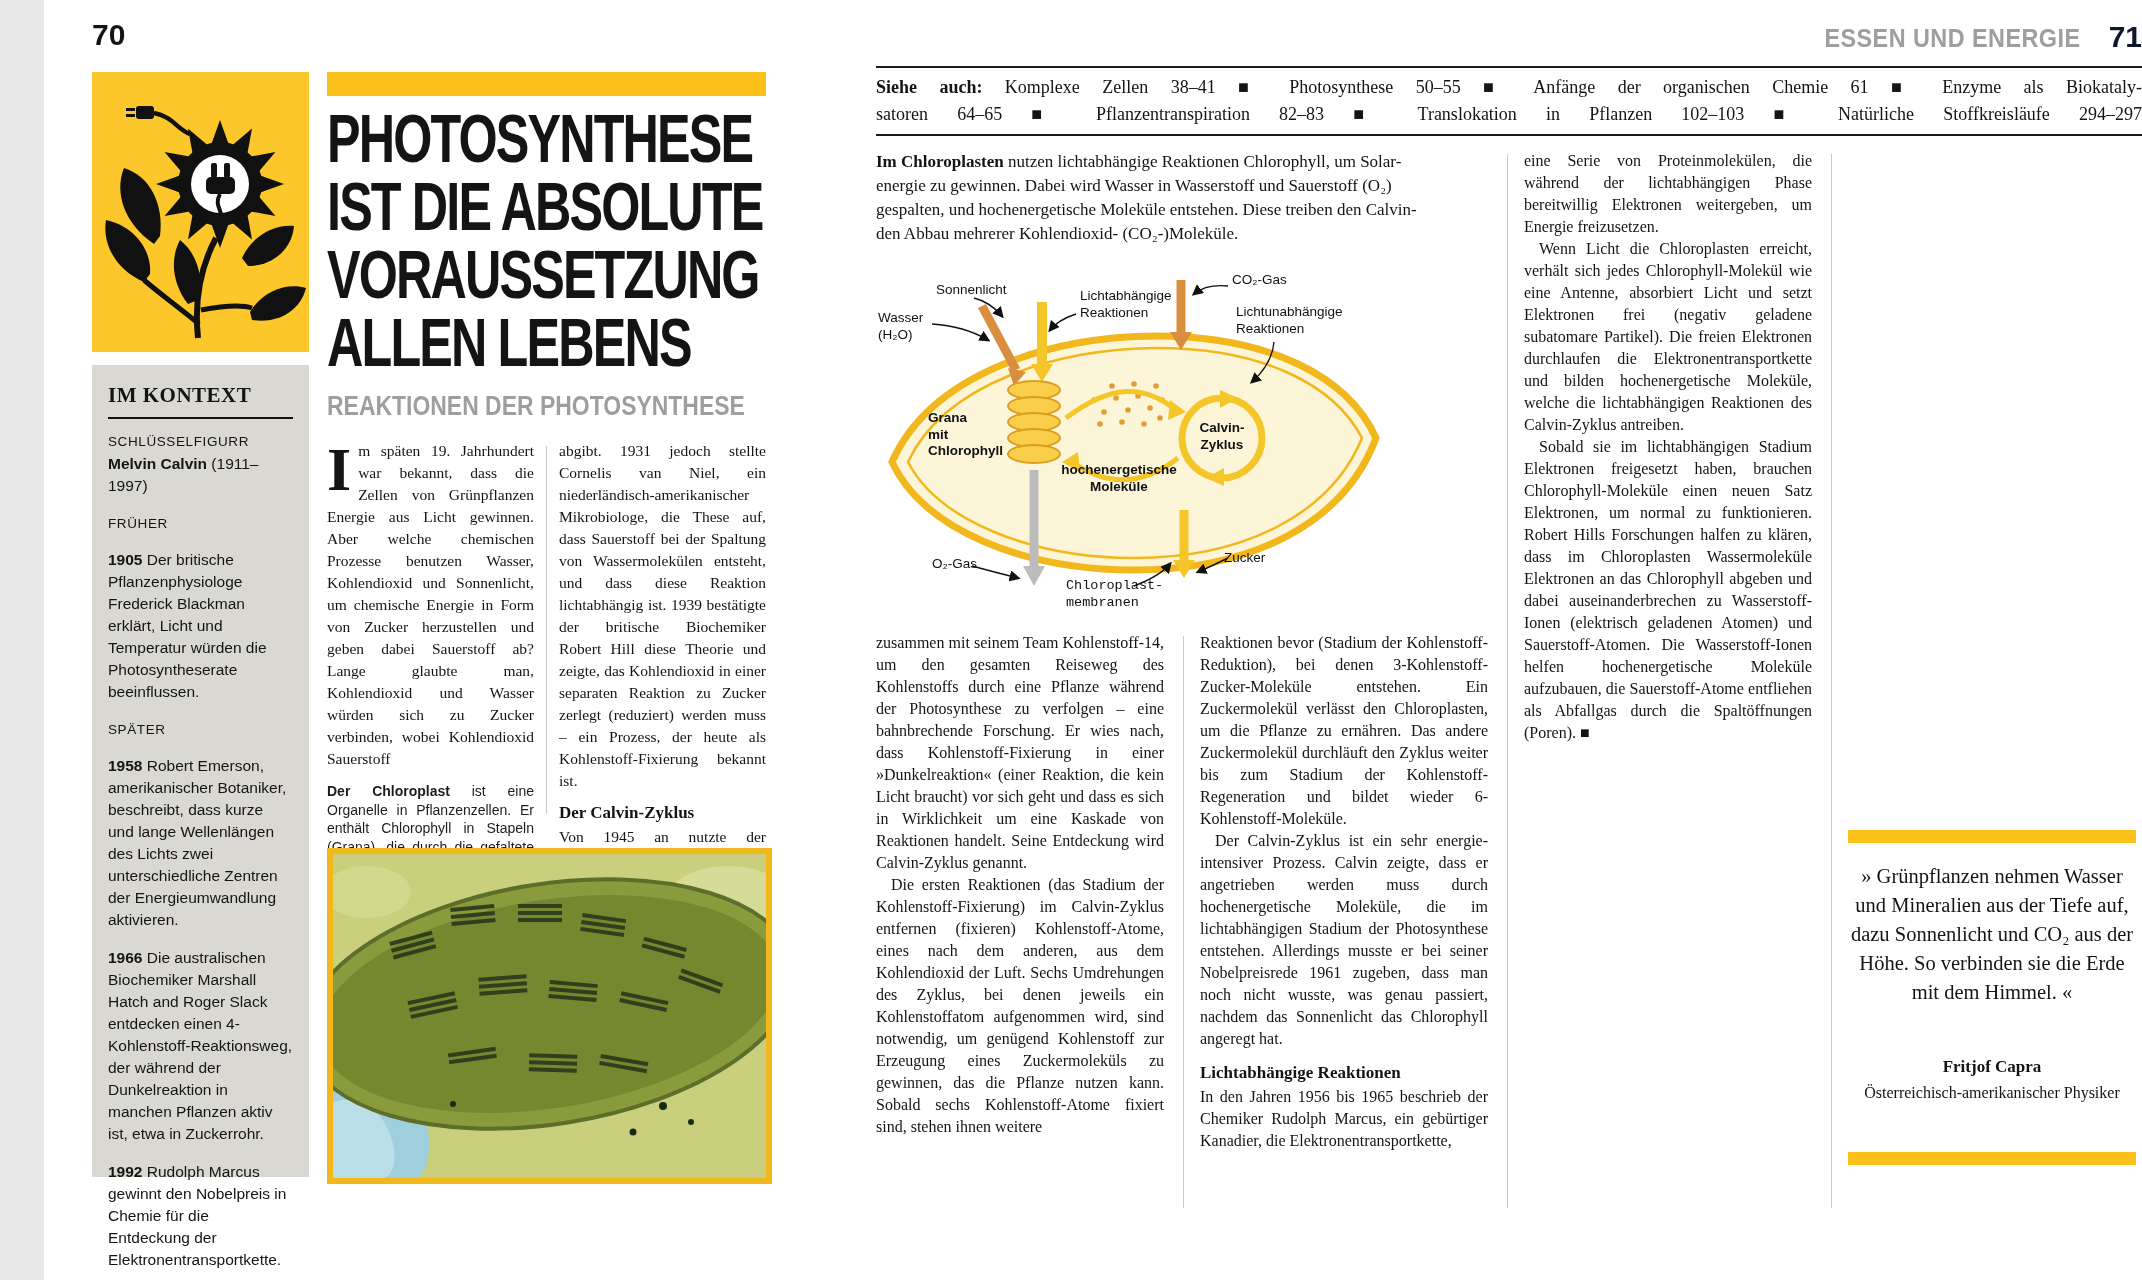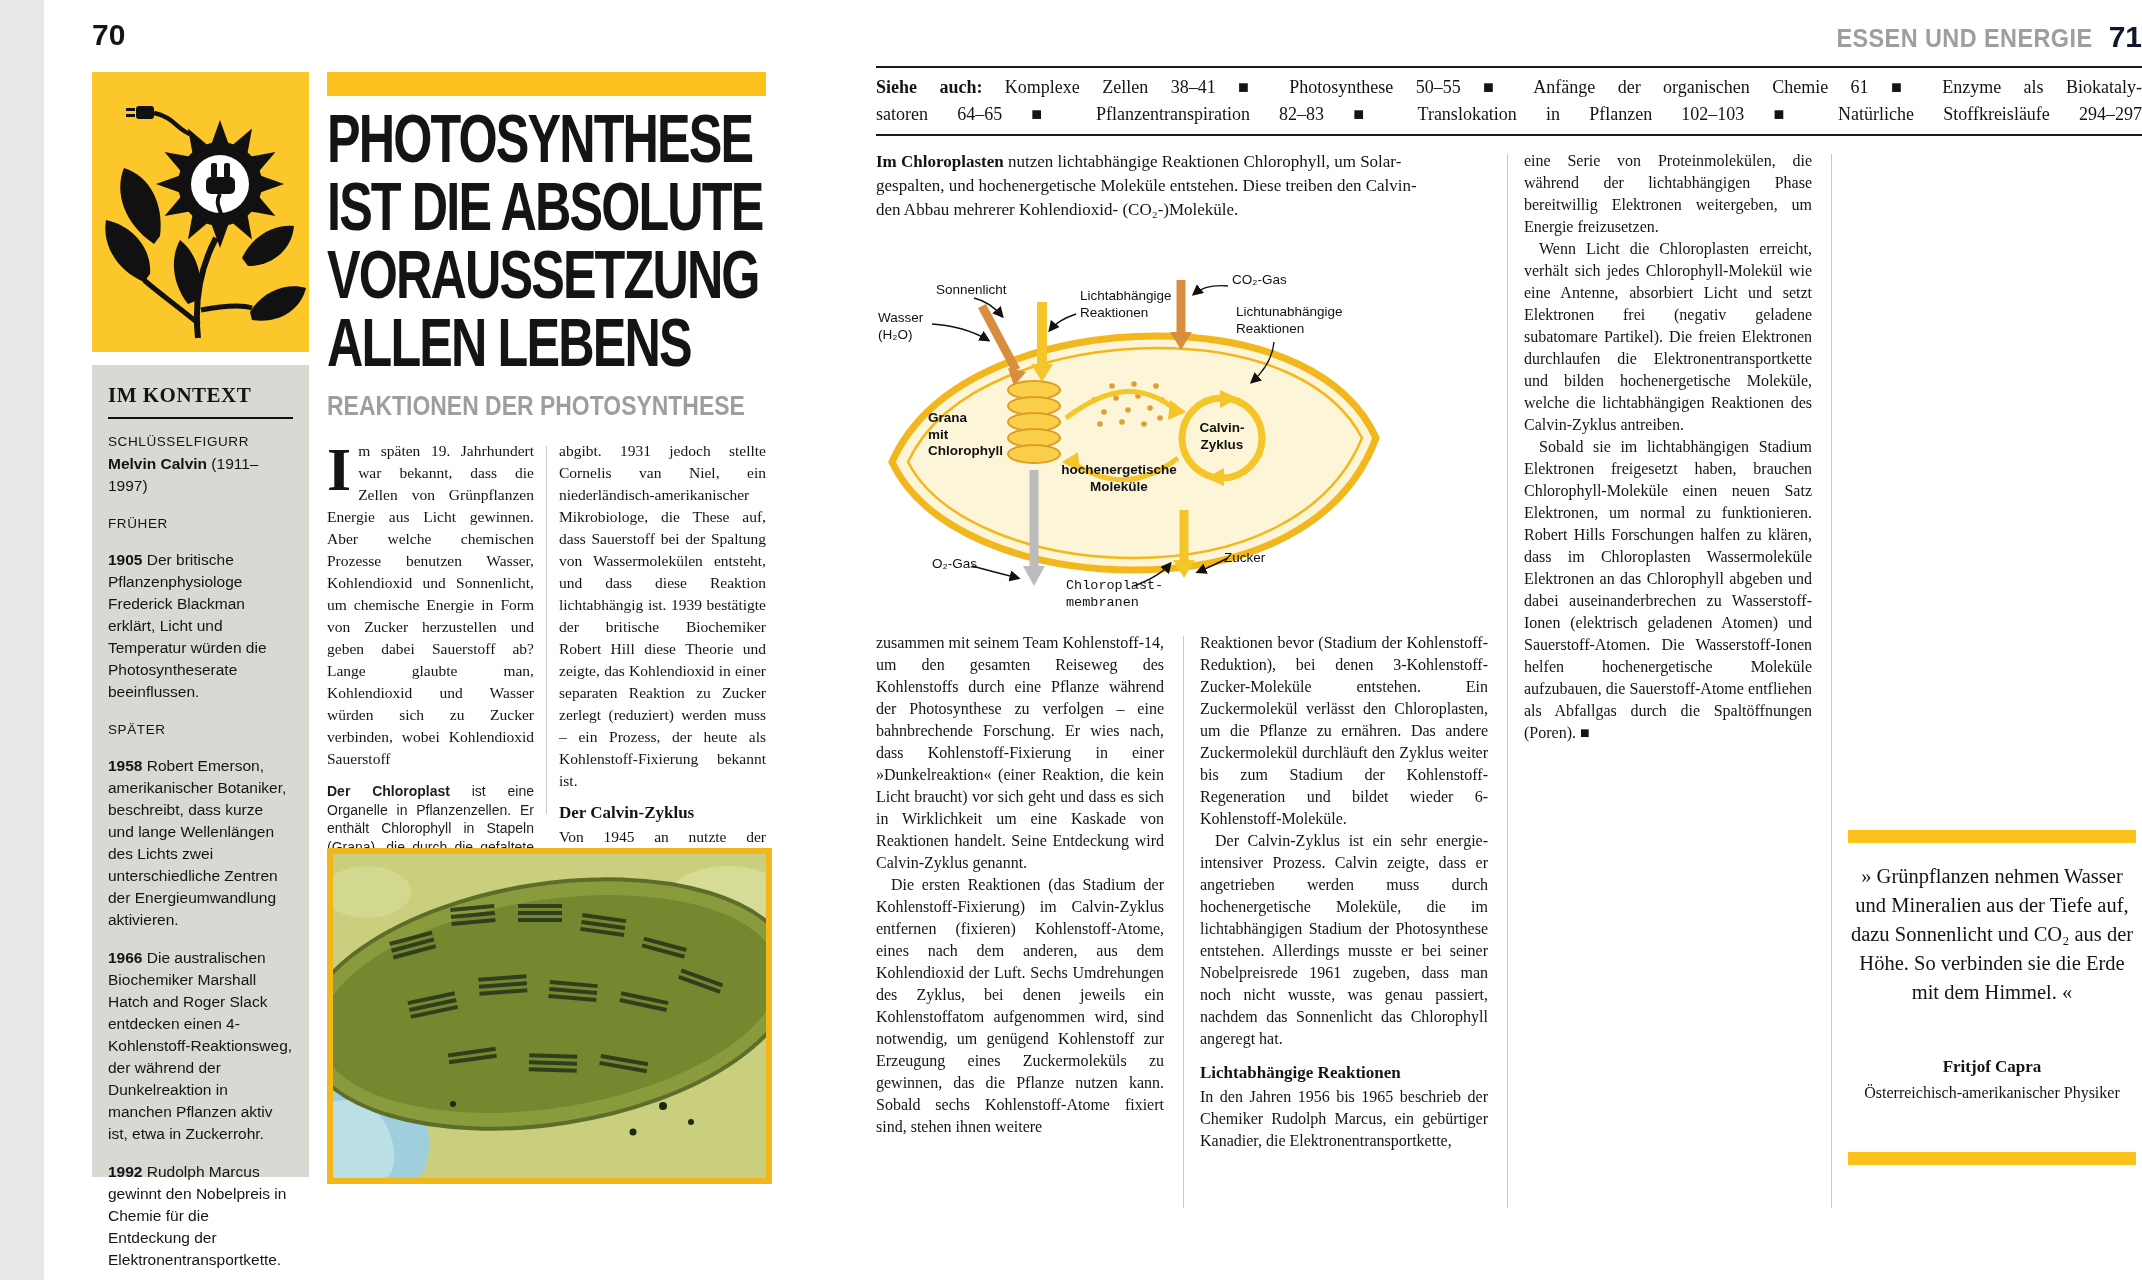--- a/index.html
+++ b/index.html
@@ -32,21 +32,21 @@
 
   .bodycol{font-size:15.5px;line-height:22px;}
   .dropcap{float:left;font:700 62px/50px "Liberation Serif",serif;margin:4px 7px 0 0;}
   .subhead{font:700 17px/22px "Liberation Serif",serif;margin:10px 0 2px 0;}
   .caption{font:400 14px/18.5px "Liberation Sans",sans-serif;color:#1d1d1d;margin-top:12px;}
   .vrule{width:1px;background:#c9c9c9;}
 
   .photo-frame{left:283px;top:848px;width:433px;height:324px;border:6px solid #f2b71b;background:#c9cf7c;}
 
   
-  .rp-header{right:44px;top:22px;display:flex;align-items:baseline;gap:16px;}
+  .rp-header{right:44px;top:22px;display:flex;align-items:baseline;gap:28px;}
   .rp-section{font:700 26px/28px "Liberation Sans",sans-serif;color:#9e9e9e;letter-spacing:.5px;
               transform:scaleX(.9);transform-origin:right center;white-space:nowrap;}
   .rp-num{font:700 30px/30px "Liberation Sans",sans-serif;color:#0f172a;}
 
   .seealso{left:832px;top:74px;width:1266px;font:400 18px/27px "Liberation Serif",serif;}
   .seealso div{text-align:justify;text-align-last:justify;}
   .hrule{left:832px;width:1266px;height:2px;background:#1a1a1a;}
 
   .intro{left:832px;top:150px;width:620px;font:400 17px/24px "Liberation Serif",serif;}
 
@@ -236,20 +236,21 @@
 
   <div class="abs hrule" style="top:66px;"></div>
   <div class="abs seealso">
     <div><span class="b">Siehe auch:</span><span> Komplexe Zellen 38–41  ■  Photosynthese 50–55  ■  Anfänge der organischen Chemie 61  ■  Enzyme als Biokataly-</span></div>
     <div>satoren 64–65  ■  Pflanzentranspiration 82–83  ■  Translokation in Pflanzen 102–103  ■  Natürliche Stoffkreisläufe 294–297</div>
   </div>
   <div class="abs hrule" style="top:134px;"></div>
 
   <div class="abs intro">
     <div><span class="b">Im Chloroplasten</span><span> nutzen lichtabhängige Reaktionen Chlorophyll, um Solar-</span></div>
+    <div>energie zu gewinnen. Dabei wird Wasser in Wasserstoff und Sauerstoff (O₂)</div>
     <div>gespalten, und hochenergetische Moleküle entstehen. Diese treiben den Calvin-</div>
     <div>den Abbau mehrerer Kohlendioxid- (CO₂-)Moleküle.</div>
   </div>
 
   <div class="abs diagram">
     <svg width="612" height="345" viewBox="0 0 612 345">
       <defs>
         <marker id="ah" markerWidth="8" markerHeight="8" refX="6" refY="4" orient="auto">
           <path d="M0,0 L8,4 L0,8 Z" fill="#111"></path>
         </marker>

